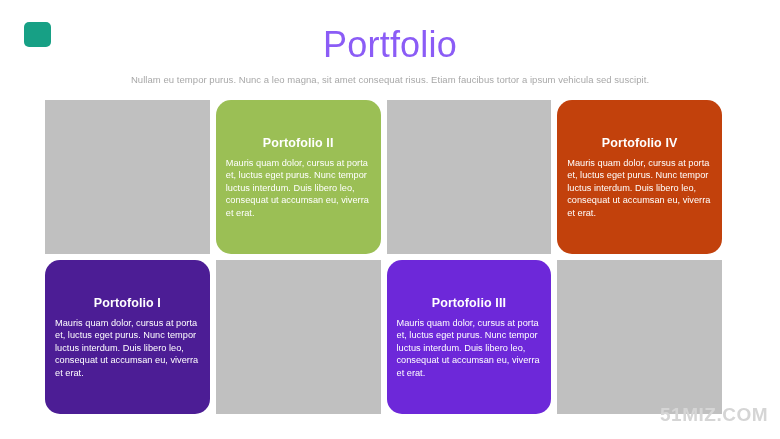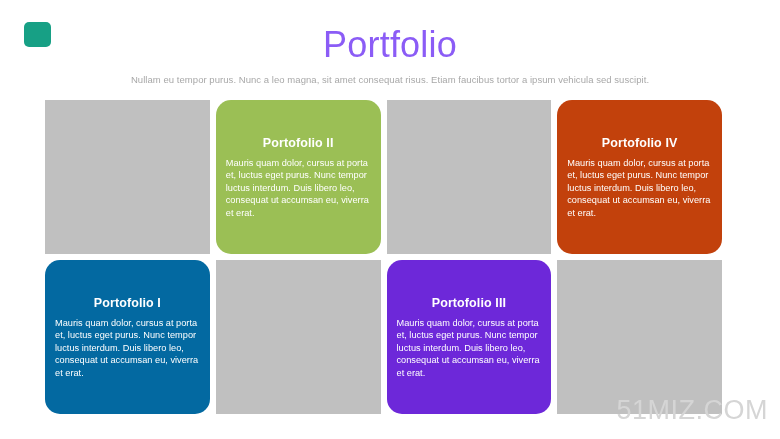--- a/index.html
+++ b/index.html
@@ -109,22 +109,22 @@
     max-width: 154px;
   }
 
   
 
   
   .watermark {
     position: absolute;
     right: 12px;
     bottom: 13px;
-    font-size: 27px;
-    font-weight: 400;
+    font-size: 19px;
+    font-weight: 700;
     letter-spacing: 0.5px;
     color: #D5D5D5;
     user-select: none;
     margin-top: 46px;
   }
 </style>
 </head>
 <body>
 
 <div class="slide">
@@ -140,21 +140,21 @@
       <div class="card placeholder" style="background: rgb(192, 192, 192);"></div>
       <div class="card filled" style="background: rgb(155, 191, 85);">
         <div class="card-title">Portofolio II</div>
         <div class="card-body">Mauris quam dolor, cursus at porta et, luctus eget purus. Nunc tempor luctus interdum. Duis libero leo, consequat ut accumsan eu, viverra et erat.</div>
       </div>
       <div class="card placeholder" style="background: rgb(192, 192, 192);"></div>
       <div class="card filled" style="background: #c2410c;">
         <div class="card-title">Portofolio IV</div>
         <div class="card-body">Mauris quam dolor, cursus at porta et, luctus eget purus. Nunc tempor luctus interdum. Duis libero leo, consequat ut accumsan eu, viverra et erat.</div>
       </div>
-      <div class="card filled" style="background: #0369a1;">
+      <div class="card filled" style="background: #4c1d95;">
         <div class="card-title">Portofolio I</div>
         <div class="card-body">Mauris quam dolor, cursus at porta et, luctus eget purus. Nunc tempor luctus interdum. Duis libero leo, consequat ut accumsan eu, viverra et erat.</div>
       </div>
       <div class="card placeholder" style="background: rgb(192, 192, 192);"></div>
       <div class="card filled" style="background: #6d28d9;">
         <div class="card-title">Portofolio III</div>
         <div class="card-body">Mauris quam dolor, cursus at porta et, luctus eget purus. Nunc tempor luctus interdum. Duis libero leo, consequat ut accumsan eu, viverra et erat.</div>
       </div>
       <div class="card placeholder" style="background: rgb(192, 192, 192);"></div>
     </div>

